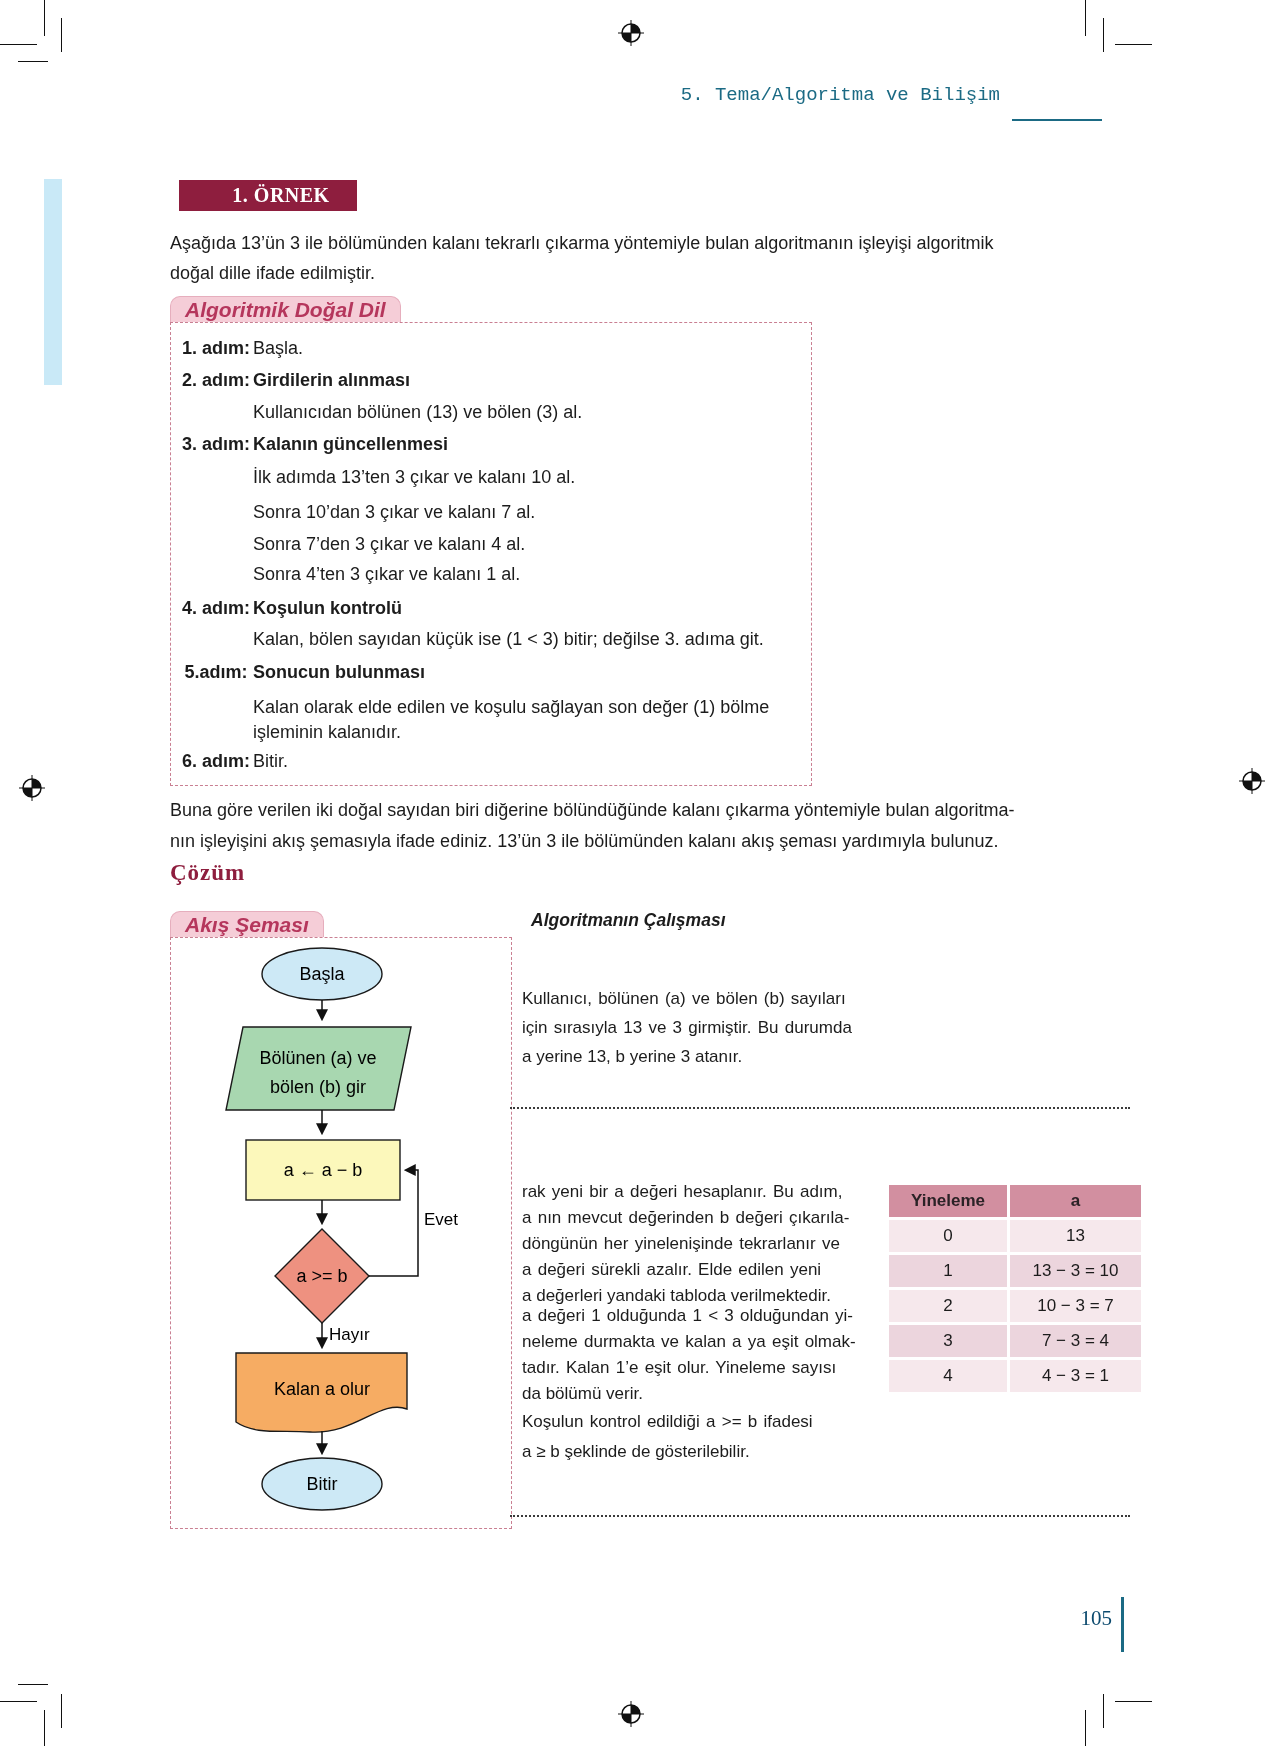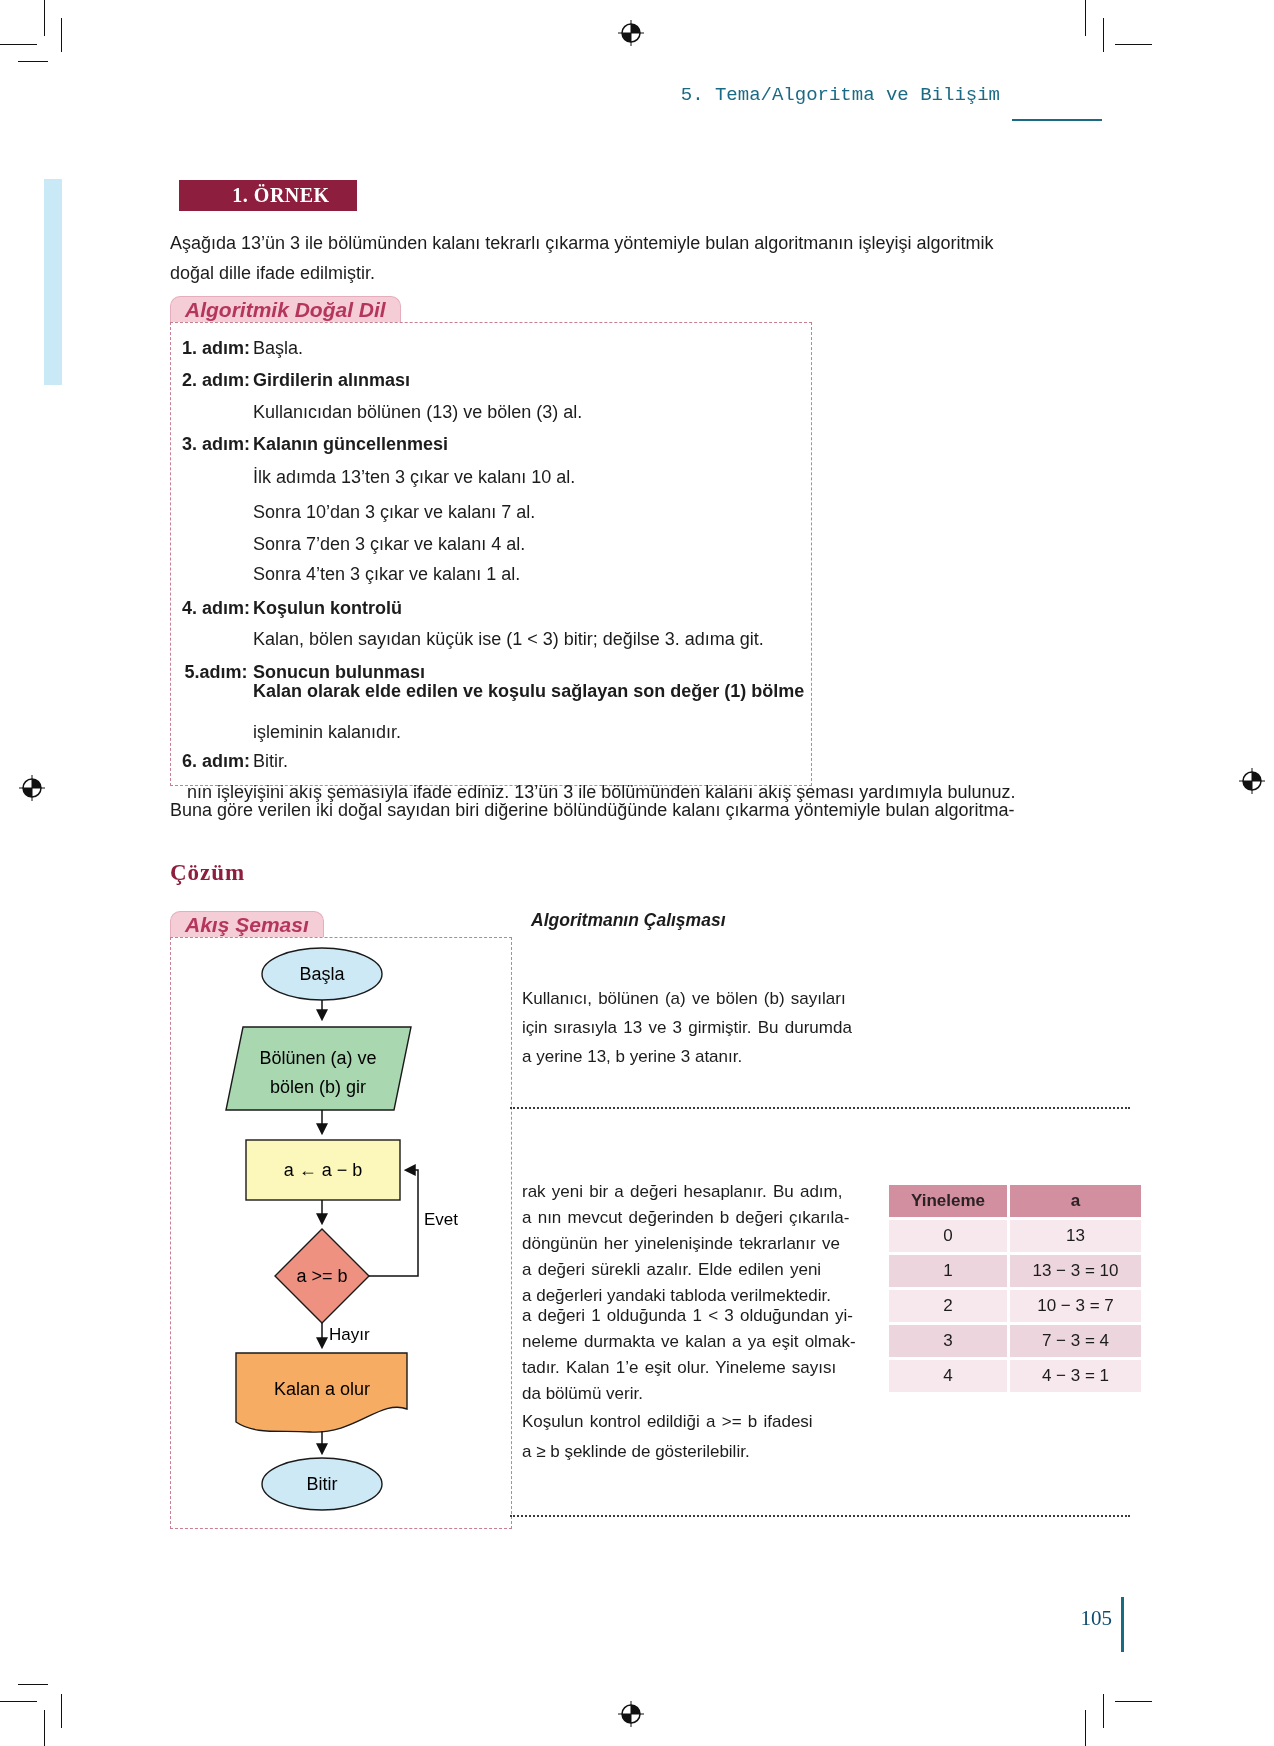--- a/index.html
+++ b/index.html
@@ -117,27 +117,27 @@
     <div class="step" style="top:47px;"><span class="slabel">2. adım:</span><span class="b">Girdilerin alınması</span></div>
     <div class="step" style="top:79px;"><span class="slabel"></span><span>Kullanıcıdan bölünen (13) ve bölen (3) al.</span></div>
     <div class="step" style="top:111px;"><span class="slabel">3. adım:</span><span class="b">Kalanın güncellenmesi</span></div>
     <div class="step" style="top:144px;"><span class="slabel"></span><span>İlk adımda 13’ten 3 çıkar ve kalanı 10 al.</span></div>
     <div class="step" style="top:179px;"><span class="slabel"></span><span>Sonra 10’dan 3 çıkar ve kalanı 7 al.</span></div>
     <div class="step" style="top:211px;"><span class="slabel"></span><span>Sonra 7’den 3 çıkar ve kalanı 4 al.</span></div>
     <div class="step" style="top:241px;"><span class="slabel"></span><span>Sonra 4’ten 3 çıkar ve kalanı 1 al.</span></div>
     <div class="step" style="top:275px;"><span class="slabel">4. adım:</span><span class="b">Koşulun kontrolü</span></div>
     <div class="step" style="top:306px;"><span class="slabel"></span><span>Kalan, bölen sayıdan küçük ise (1 &lt; 3) bitir; değilse 3. adıma git.</span></div>
     <div class="step" style="top:339px;"><span class="slabel">5.adım:</span><span class="b">Sonucun bulunması</span></div>
-    <div class="step" style="top:358px;font-weight:bold;"><span class="slabel"></span><span>Kalan olarak elde edilen ve koşulu sağlayan son değer (1) bölme</span></div>
+    <div class="step" style="top:374px;"><span class="slabel"></span><span>Kalan olarak elde edilen ve koşulu sağlayan son değer (1) bölme</span></div>
     <div class="step" style="top:399px;"><span class="slabel"></span><span>işleminin kalanıdır.</span></div>
     <div class="step" style="top:428px;"><span class="slabel">6. adım:</span><span>Bitir.</span></div>
   </div>
 
   <div class="bodyline" style="top:800px;">Buna göre verilen iki doğal sayıdan biri diğerine bölündüğünde kalanı çıkarma yöntemiyle bulan algoritma-</div>
-  <div class="bodyline" style="top:782px;margin-left:17px;">nın işleyişini akış şemasıyla ifade ediniz. 13’ün 3 ile bölümünden kalanı akış şeması yardımıyla bulunuz.</div>
+  <div class="bodyline" style="top:831px;">nın işleyişini akış şemasıyla ifade ediniz. 13’ün 3 ile bölümünden kalanı akış şeması yardımıyla bulunuz.</div>
 
   <div class="cozum">Çözüm</div>
 
   <div class="tab" style="left:170px;top:911px;">Akış Şeması</div>
   <div class="dashbox" style="left:170px;top:937px;width:340px;height:590px;"></div>
   <svg class="flowsvg" width="340" height="590" viewBox="0 0 340 590">
     <defs>
       <marker id="ah" markerWidth="8" markerHeight="8" refX="6.5" refY="4" orient="auto">
         <path d="M0,0 L8,4 L0,8 Z" fill="#111"></path>
       </marker>

